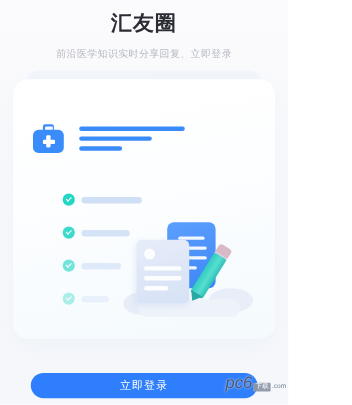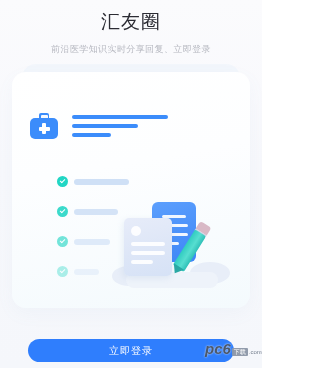--- a/index.html
+++ b/index.html
@@ -25,21 +25,21 @@
     top: 0;
     width: 262px;
     text-align: center;
     z-index: 6;
   }
   .app-title {
     margin: 0;
     padding-top: 10px;
     font-size: 19px;
     line-height: 24px;
-    font-weight: normal;
+    font-weight: bold;
     letter-spacing: 1px;
     color: #2b2b33;
   }
   .app-subtitle {
     margin: 0;
     padding-top: 9px;
     font-size: 9px;
     line-height: 12px;
     letter-spacing: 0.4px;
     color: #b6b8c0;
@@ -337,21 +337,21 @@
     position: absolute;
     left: 205px;
     top: 341px;
     z-index: 9;
     display: flex;
     align-items: flex-end;
     opacity: 0.95;
   }
   .wm-main {
     font-size: 15px;
-    font-weight: bold;
+    font-weight: normal;
     font-style: italic;
     line-height: 15px;
     color: #4d5664;
     text-shadow: 0 0 2px rgba(255,255,255,0.9);
   }
   .wm-box {
     margin-left: 1px;
     padding: 0 2px;
     font-size: 6px;
     line-height: 8px;

